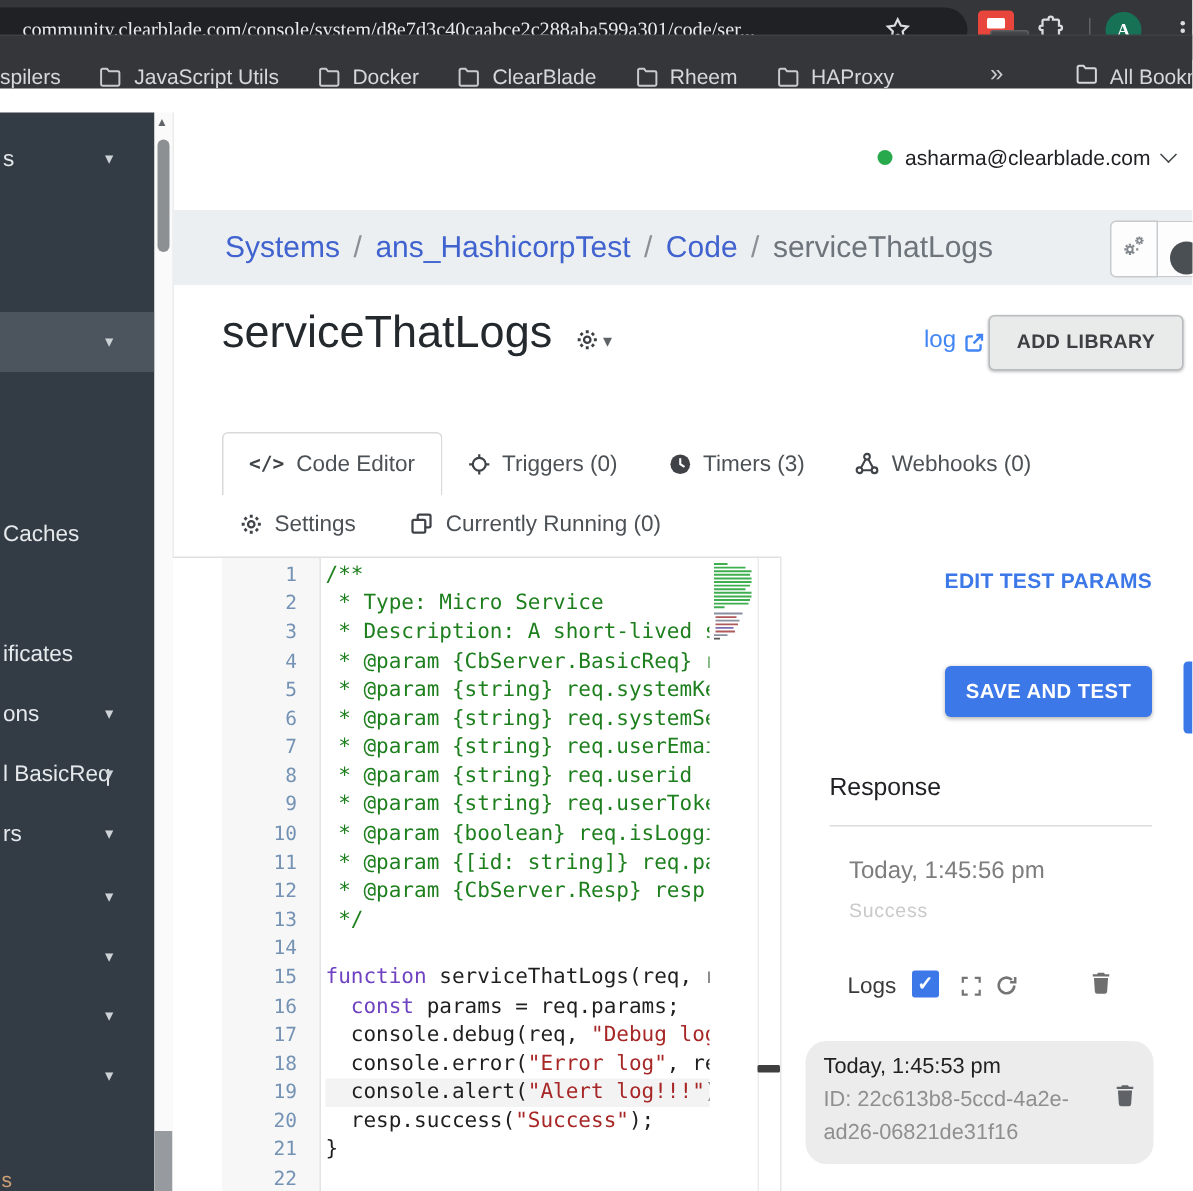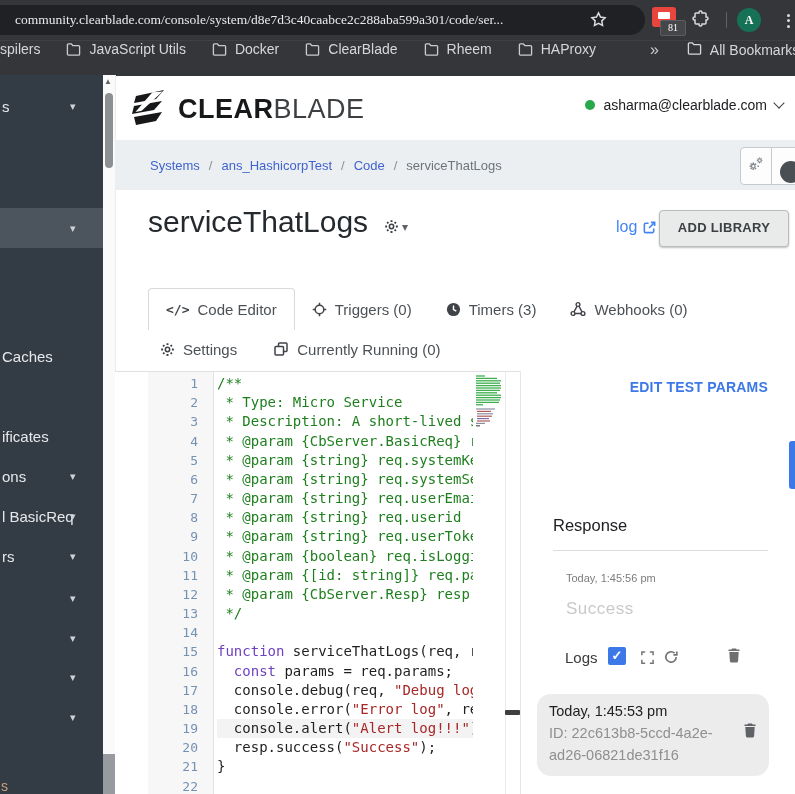--- a/index.html
+++ b/index.html
@@ -15,21 +15,21 @@
   #ext-red{left:652px;top:7px;width:24px;height:20px;background:#e8453c;border-radius:3px;}
   #ext-red .mark{position:absolute;left:6px;top:5px;width:12px;height:7px;background:#fff;border-radius:1px;}
   #ext-badge{left:660px;top:20px;min-width:20px;height:14px;background:#44464a;border:1px solid #5c5e62;border-radius:2px;color:#fff;font-size:10px;line-height:14px;text-align:center;padding:0 2px;}
   #puzzle{left:692px;top:10px;color:#dadce0;}
   #chrome-sep{left:726px;top:12px;width:1px;height:16px;background:#5f6368;}
   #avatar{left:737px;top:8px;width:24px;height:24px;border-radius:50%;background:#177155;color:#fff;font-size:12px;font-weight:bold;text-align:center;line-height:24px;}
   #kebab{left:787px;top:11px;width:4px;}
   #kebab i{display:block;width:3px;height:3px;border-radius:50%;background:#dadce0;margin:2.5px 0;}
 
   
-  #bookmarks{left:0;top:40px;width:795px;height:35px;background:var(--chrome_bg,#35363a);border-top:1px solid rgba(255,255,255,.05);display:flex;align-items:flex-start;overflow:hidden;}
+  #bookmarks{left:0;top:23px;width:795px;height:35px;background:var(--chrome_bg,#35363a);border-top:1px solid rgba(255,255,255,.05);display:flex;align-items:flex-end;overflow:hidden;gap:10px;}
   .bm-item{display:flex;align-items:center;gap:8px;color:#d5d7da;font-size:14px;margin-right:26px;white-space:nowrap;}
   .bm-item .ic{color:#c9cbce;display:flex;}
   #bm-overflow{color:#c9cbce;font-size:16px;margin:0 14px 0 28px;}
   #bm-sep{width:1px;height:18px;background:#5f6368;margin-right:14px;}
   #bm-all{display:flex;align-items:center;gap:8px;color:#d5d7da;font-size:14px;white-space:nowrap;}
 
   
   #sidebar{left:0;top:75px;width:103px;height:719px;background:var(--sidebar_bg,#333b44);overflow:hidden;}
   .side-item{position:absolute;left:0;width:103px;height:40px;color:#e6e9ec;font-size:15px;cursor:pointer;}
   .side-item.hl{background:var(--sidebar_highlight,#4c555e);}
@@ -48,35 +48,35 @@
   #logo .mark{margin-right:8px;display:flex;}
   #logo .bold{font-size:27px;font-weight:800;color:#16181a;letter-spacing:.5px;}
   #logo .light{font-size:27px;font-weight:300;color:#3c4043;letter-spacing:.5px;}
   #account{top:97px;right:12px;display:flex;align-items:center;gap:8px;cursor:pointer;}
   #account .dot{width:10px;height:10px;border-radius:50%;background:var(--online_green,#27a94c);}
   #account .mail{font-size:14px;color:#202124;}
   #account .achev{width:7px;height:7px;border-right:1.8px solid #3c4043;border-bottom:1.8px solid #3c4043;transform:rotate(45deg);margin-top:-4px;}
 
   
   #bcbar{left:115px;top:140px;width:680px;height:50px;background:#eceff1;}
-  #breadcrumb{position:absolute;left:35px;top:0;height:50px;display:flex;align-items:center;gap:9px;font-size:13px;white-space:nowrap;}
+  #breadcrumb{position:absolute;left:35px;top:0;height:50px;display:flex;align-items:center;gap:9px;font-size:20px;white-space:nowrap;}
   #breadcrumb .bc-link{color:var(--link,#4063cf);cursor:pointer;}
   #breadcrumb .bc-sep{color:#8b9096;}
   #breadcrumb .bc-cur{color:#6d747b;}
   #bc-buttons{position:absolute;left:625px;top:7px;height:36px;display:flex;}
   .bc-btn{width:30px;height:36px;background:#fdfdfd;border:1px solid #c6cacd;display:flex;align-items:center;justify-content:center;color:#80868b;cursor:pointer;}
   .bc-btn.first{border-radius:4px 0 0 4px;}
   .bc-btn.second{width:45px;border-left:none;border-radius:0 4px 4px 0;position:relative;}
   .bc-btn.second .darkcirc{position:absolute;left:8px;top:13px;width:22px;height:22px;border-radius:50%;background:#4a4f54;}
 
   
   #page-title{left:148px;top:205px;font-size:30px;color:#24292e;}
   #title-gear{left:384px;top:219px;color:#3c4043;}
   #title-caret{left:402px;top:220px;font-size:12px;color:#5f6368;}
-  #log-link{left:616px;top:218px;display:flex;align-items:center;gap:5px;color:#4285f4;font-size:16px;cursor:pointer;}
+  #log-link{left:616px;top:218px;display:flex;align-items:flex-end;gap:5px;color:#4285f4;font-size:16px;cursor:pointer;}
   #add-library{left:659px;top:210px;width:128px;height:35px;background:#e9eaea;border:1px solid #b9bcbe;border-radius:4px;box-shadow:0 1px 2px rgba(0,0,0,.25);font-size:13px;font-weight:bold;color:#3c4043;letter-spacing:.3px;text-align:center;line-height:33px;cursor:pointer;}
 
   
   #tabs1{left:148px;top:288px;height:42px;display:flex;align-items:stretch;}
   .tab{display:flex;align-items:center;gap:8px;padding:0 17px;font-size:15px;color:#4c5156;cursor:pointer;white-space:nowrap;}
   .tab.active{border:1px solid #d9d9d9;border-bottom:none;border-radius:4px 4px 0 0;background:#fff;}
   .tab .ic{display:flex;color:#3f4348;}
   .tab .codeglyph{font-family:"DejaVu Sans Mono",monospace;font-size:13px;font-weight:bold;}
   #tabs2{left:160px;top:333px;height:32px;display:flex;align-items:center;gap:36px;}
   #tabs2 .tab{padding:0;}
@@ -98,22 +98,22 @@
   
   #vdivider{left:520px;top:371px;width:1px;height:423px;background:#e6e6e6;}
   #resize-handle{left:505px;top:710px;width:15px;height:5px;background:#3f3f3f;border-radius:1px;cursor:row-resize;}
 
   
   #edit-params{top:379px;right:27px;font-size:14px;font-weight:bold;color:var(--accent,#3c78e8);letter-spacing:.2px;cursor:pointer;}
   #save-test{left:630px;top:444px;width:138px;height:34px;background:var(--accent,#3c78e8);border-radius:4px;box-shadow:0 1px 3px rgba(0,0,0,.3);color:#fff;font-size:13.5px;font-weight:bold;letter-spacing:.3px;text-align:center;line-height:34px;cursor:pointer;}
   #cut-btn{left:789px;top:441px;width:6px;height:48px;background:var(--accent,#3c78e8);border-radius:3px 0 0 3px;}
   #resp-title{left:553px;top:516px;font-size:16.5px;color:#202124;}
   #resp-div{left:553px;top:550px;width:215px;height:1px;background:#dcdcdc;}
-  #resp-time{left:566px;top:572px;font-size:11px;color:#7d7d7d;}
-  #resp-status{left:566px;top:599px;font-size:17px;color:#c9c9c9;letter-spacing:.5px;}
+  #resp-time{left:566px;top:572px;font-size:16px;color:#7d7d7d;}
+  #resp-status{left:566px;top:599px;font-size:13px;color:#c9c9c9;letter-spacing:.5px;}
   #logs-label{left:565px;top:649px;font-size:15px;color:#3a3a3a;}
   #logs-check{left:608px;top:647px;width:18px;height:18px;background:var(--accent,#3c78e8);border-radius:2px;color:#fff;font-size:13px;font-weight:bold;text-align:center;line-height:18px;cursor:pointer;}
   #logs-expand{left:640px;top:650px;color:#757575;cursor:pointer;}
   #logs-refresh{left:663px;top:649px;color:#757575;cursor:pointer;}
   #logs-trash{left:727px;top:647px;color:#6f6f6f;cursor:pointer;}
   #log-card{left:537px;top:694px;width:232px;height:82px;background:#ececec;border-radius:14px;}
   #log-card .t{position:absolute;left:12px;top:9px;font-size:14.5px;color:#212121;}
   #log-card .id1{position:absolute;left:12px;top:31px;font-size:14.5px;color:#8f8f8f;}
   #log-card .id2{position:absolute;left:12px;top:53px;font-size:14.5px;color:#8f8f8f;}
   #log-card .tr{position:absolute;right:12px;top:28px;color:#5f6368;cursor:pointer;}
@@ -242,32 +242,20 @@
         <span class="chev">▾</span>
       </div>
     </div>
 
   <div id="scrollstrip" class="abs">
     <div id="scroll-up" class="abs">▲</div>
     <div id="scroll-thumb" class="abs"></div>
     <div id="scroll-bottom" class="abs"></div>
   </div>
 
-  <div id="logo" class="abs">
-    <span class="mark">
-      <svg width="40" height="38" viewBox="0 0 40 38">
-        <polygon points="6,6 34,0 26,9 4,13" fill="#16181a"></polygon>
-        <polygon points="2,16 30,11 22,20 0,24" fill="#16181a" transform="translate(2,0)"></polygon>
-        <polygon points="0,27 28,22 22,31 2,35" fill="#16181a" transform="translate(4,0)"></polygon>
-        <polygon points="20,2 30,0 12,22 6,24" fill="#fff" transform="rotate(8 20 19)"></polygon>
-      </svg>
-    </span>
-    <span class="bold">CLEAR</span>
-      <span class="light">BLADE</span>
-  </div>
   <div id="account" class="abs">
     <span class="dot"></span>
     <span class="mail">asharma@clearblade.com</span>
     <span class="achev"></span>
   </div>
 
   <div id="bcbar" class="abs">
     <div id="breadcrumb">
         <span class="bc-link">Systems</span>
         <span class="bc-sep">/</span>
@@ -495,20 +483,21 @@
         <line x1="1" y1="49.4" x2="10" y2="49.4" stroke="#8a8fa0"></line>
           <line x1="1" y1="51.8" x2="5" y2="51.8" stroke="#555"></line>
       </g>
     </svg>
   </div>
 
   <div id="vdivider" class="abs"></div>
   <div id="resize-handle" class="abs"></div>
 
   <div id="edit-params" class="abs">EDIT TEST PARAMS</div>
+  <div id="save-test" class="abs">SAVE AND TEST</div>
   <div id="cut-btn" class="abs"></div>
   <div id="resp-title" class="abs">Response</div>
   <div id="resp-div" class="abs"></div>
   <div id="resp-time" class="abs">Today, 1:45:56 pm</div>
   <div id="resp-status" class="abs">Success</div>
   <div id="logs-label" class="abs">Logs</div>
   <div id="logs-check" class="abs">✓</div>
   <span id="logs-expand" class="abs"><svg width="15" height="15" viewBox="0 0 16 16" fill="none" stroke="currentColor" stroke-width="1.6">
         <path d="M2 5.5V2h3.5M10.5 2H14v3.5M14 10.5V14h-3.5M5.5 14H2v-3.5"></path>
       </svg></span>

